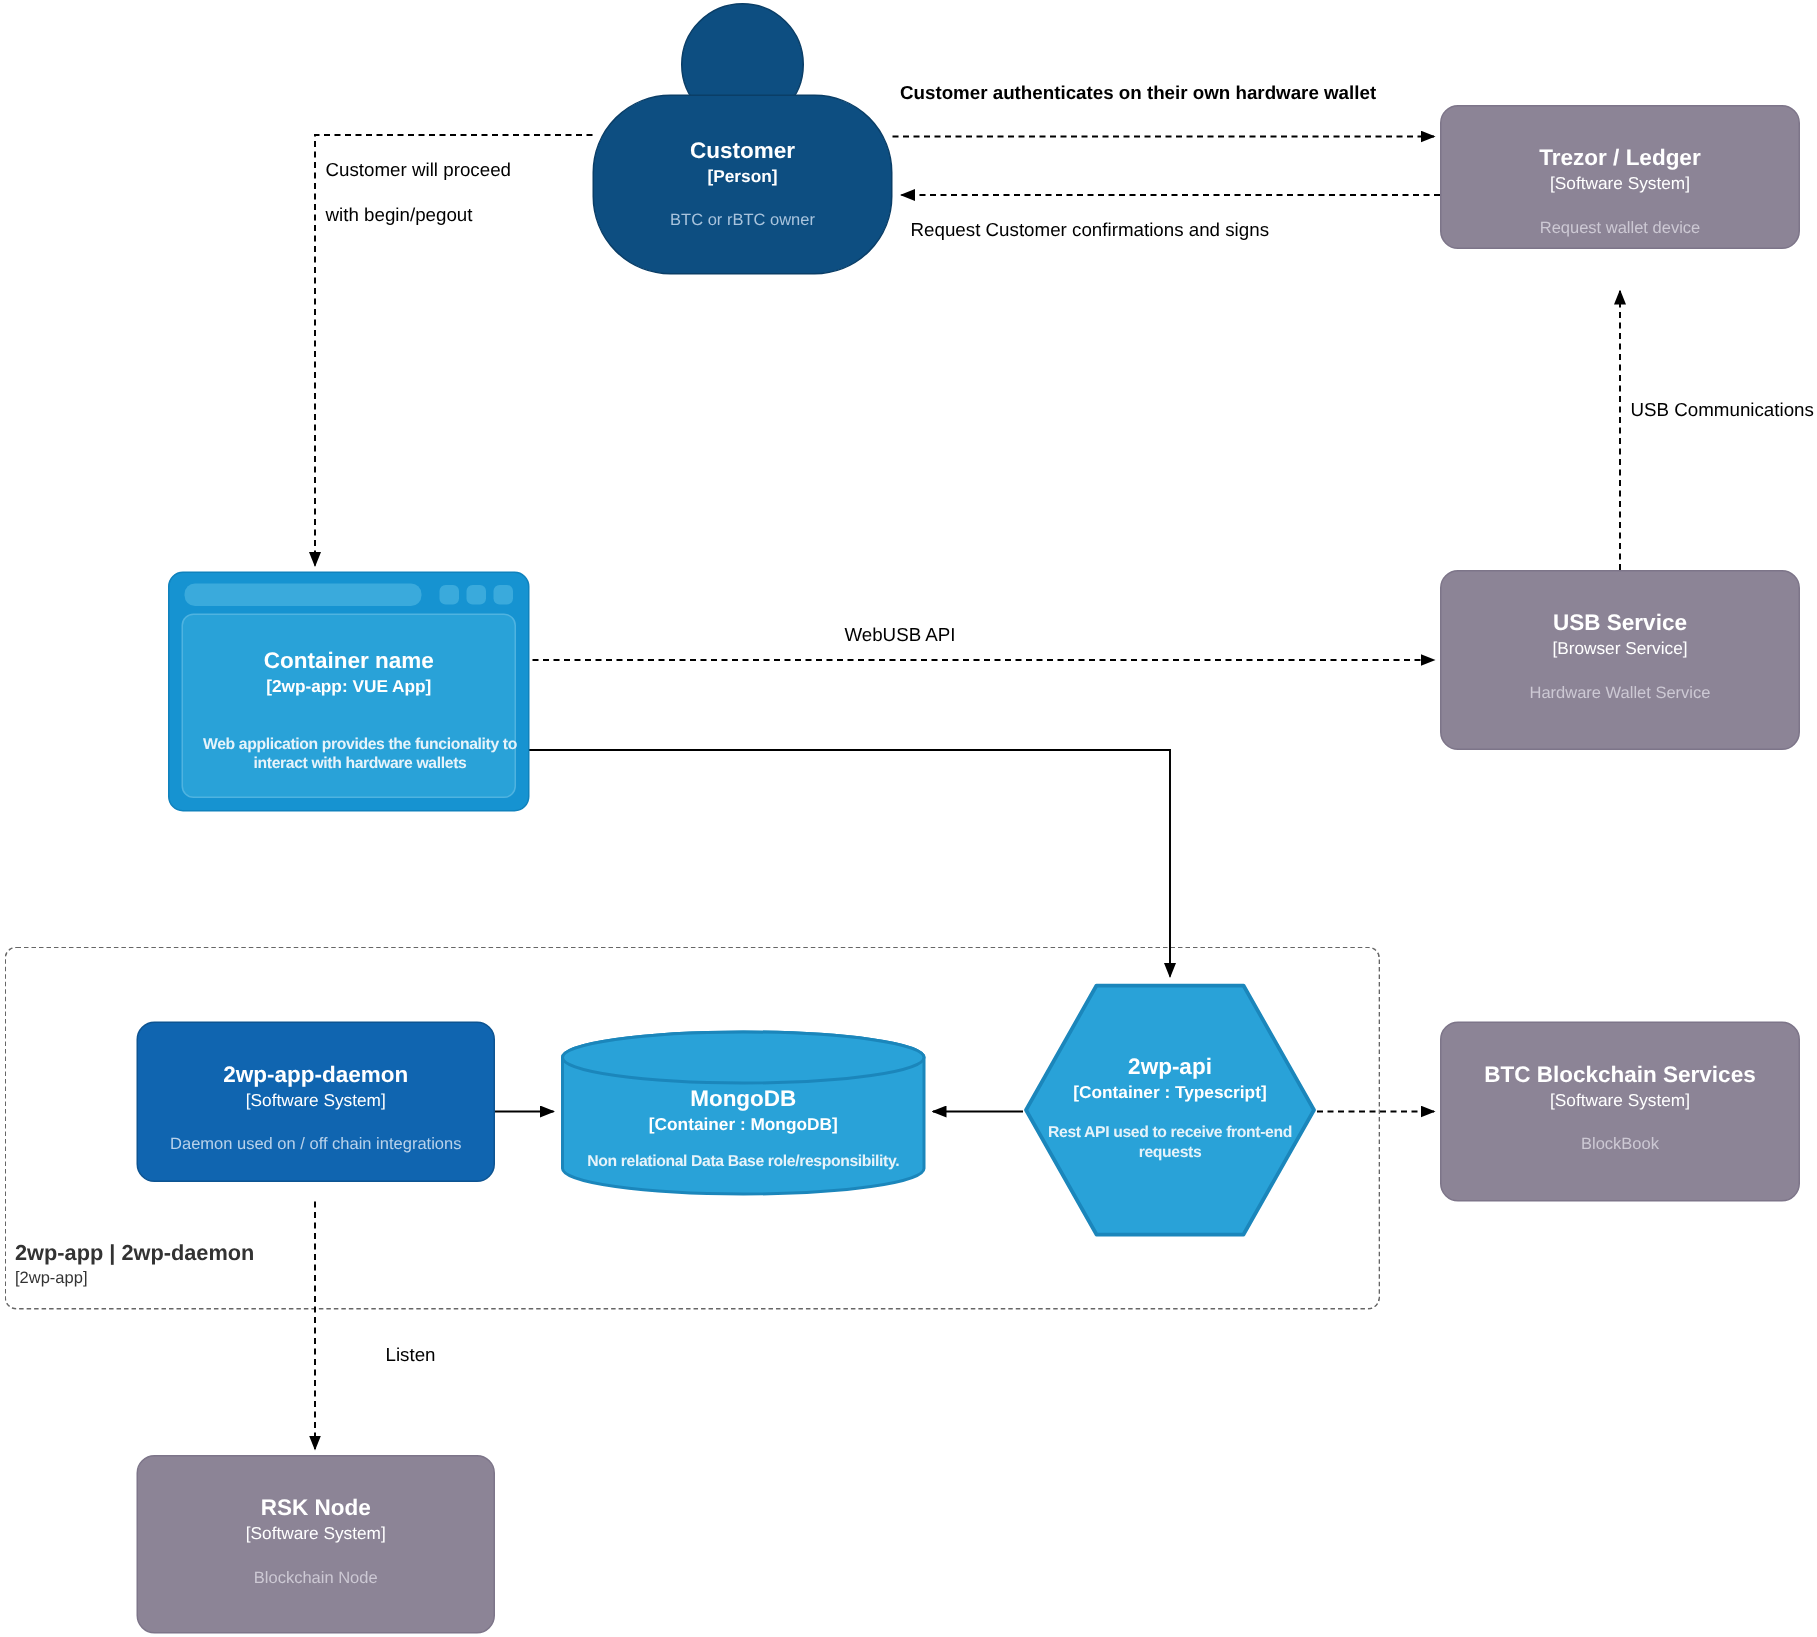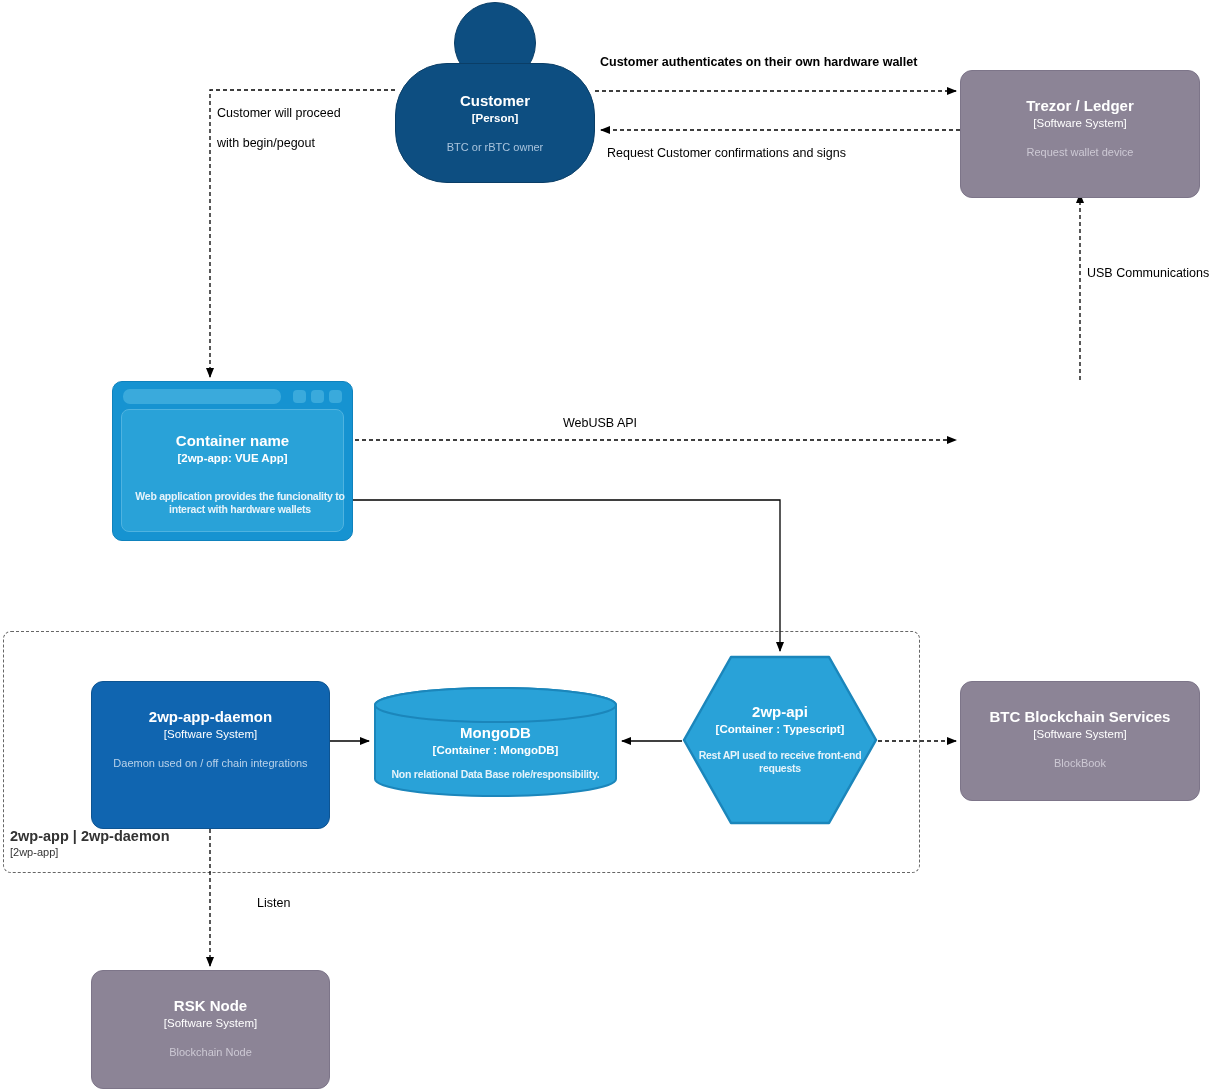--- a/index.html
+++ b/index.html
@@ -16,27 +16,27 @@
 
   
   .person-head{position:absolute;left:454px;top:2px;width:80px;height:80px;border-radius:50%;
     background:#0d4e81;border:1px solid #0a3e67;}
   .person-body{left:395px;top:63px;width:200px;height:120px;background:#0d4e81;
     border:1px solid #0a3e67;border-radius:52px;padding-top:28px;}
   .person-body .desc{color:#a9c4dd;}
 
   
   .gray{padding-top:26px;}
-  #trezor{left:960px;top:70px;width:240px;height:128px;}
+  #trezor{left:960px;top:70px;width:240px;height:96px;}
   #usb{left:960px;top:380px;width:240px;height:120px;}
   #btc{left:960px;top:681px;width:240px;height:120px;}
   #rsk{left:91px;top:970px;width:239px;height:119px;}
 
   
-  #daemon{left:91px;top:681px;width:239px;height:148px;background:#1065b0;
+  #daemon{left:91px;top:681px;width:239px;height:107px;background:#1065b0;
     border:1px solid #0d5492;border-radius:12px;padding-top:26px;}
   #daemon .desc{color:#b9d2ea;}
 
   
   #webapp{left:112px;top:381px;width:241px;height:160px;background:#1693d1;
     border:1px solid #0f82bd;border-radius:10px;}
   .browser-bar{position:absolute;top:7px;left:10px;width:158px;height:15px;background:#3aaadc;border-radius:7px;}
   .browser-dot{position:absolute;top:8px;width:13px;height:13px;background:#3aaadc;border-radius:4px;}
   .browser-content{position:absolute;top:27px;left:8px;right:8px;bottom:8px;background:#29a2d8;
     border:1px solid #4fb3e0;border-radius:8px;padding-top:22px;}
@@ -121,20 +121,25 @@
     <div class="browser-dot" style="right:46px;"></div>
     <div class="browser-dot" style="right:28px;"></div>
     <div class="browser-dot" style="right:10px;"></div>
     <div class="browser-content">
       <div class="title">Container name</div>
       <div class="subtitle bold">[2wp-app: VUE App]</div>
       <div class="desc" style="margin:24px auto 0;width:236px;">Web application provides the funcionality to interact with hardware wallets</div>
     </div>
   </div>
 
+  <div class="node gray" id="usb">
+    <div class="title">USB Service</div>
+    <div class="subtitle">[Browser Service]</div>
+    <div class="desc">Hardware Wallet Service</div>
+  </div>
 
   <div class="node" id="daemon">
     <div class="title">2wp-app-daemon</div>
     <div class="subtitle">[Software System]</div>
     <div class="desc">Daemon used on / off chain integrations</div>
   </div>
 
   <div class="node blue-light" id="mongo">
     <svg width="245" height="112" viewBox="0 0 245 112">
       <path d="M2,19 A120.5,17 0 0 1 243,19 L243,93 A120.5,17 0 0 1 2,93 Z" fill="#29a2d8" stroke="#1b86bb" stroke-width="2"></path>

